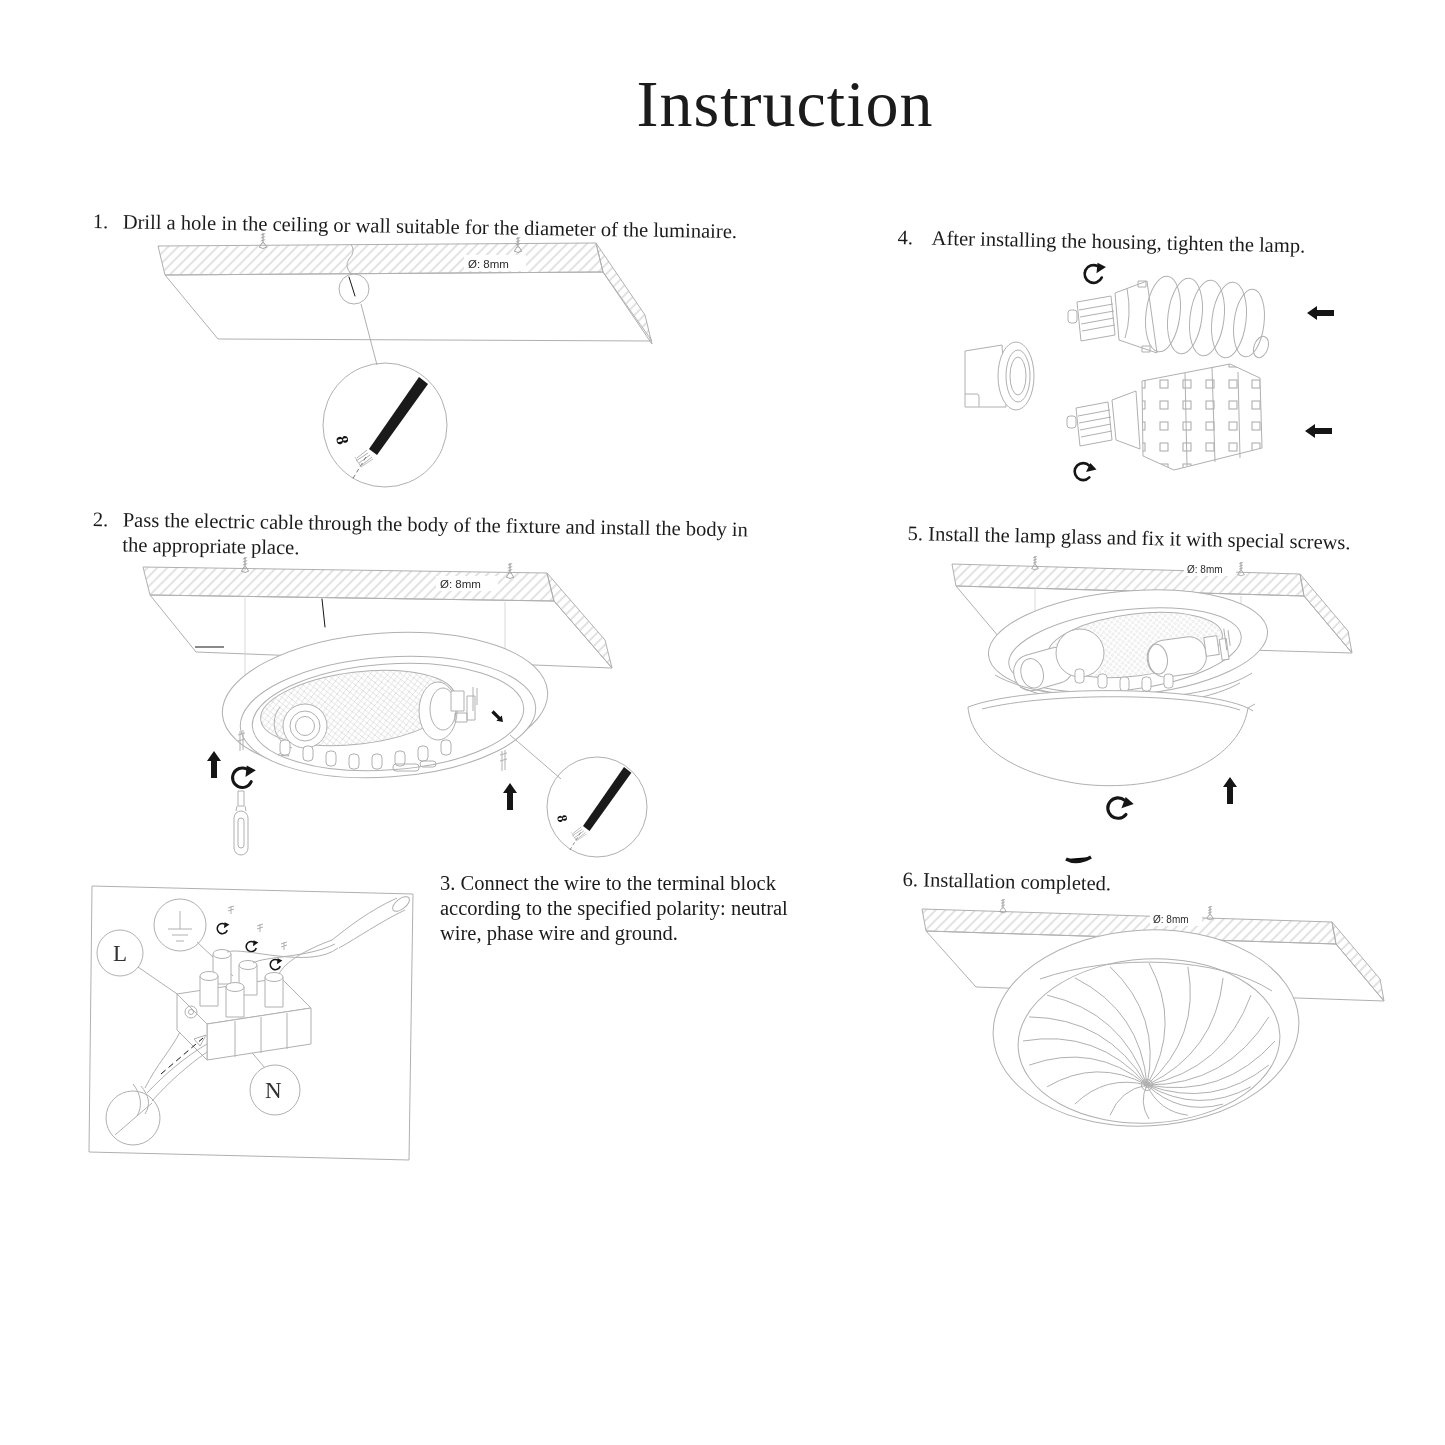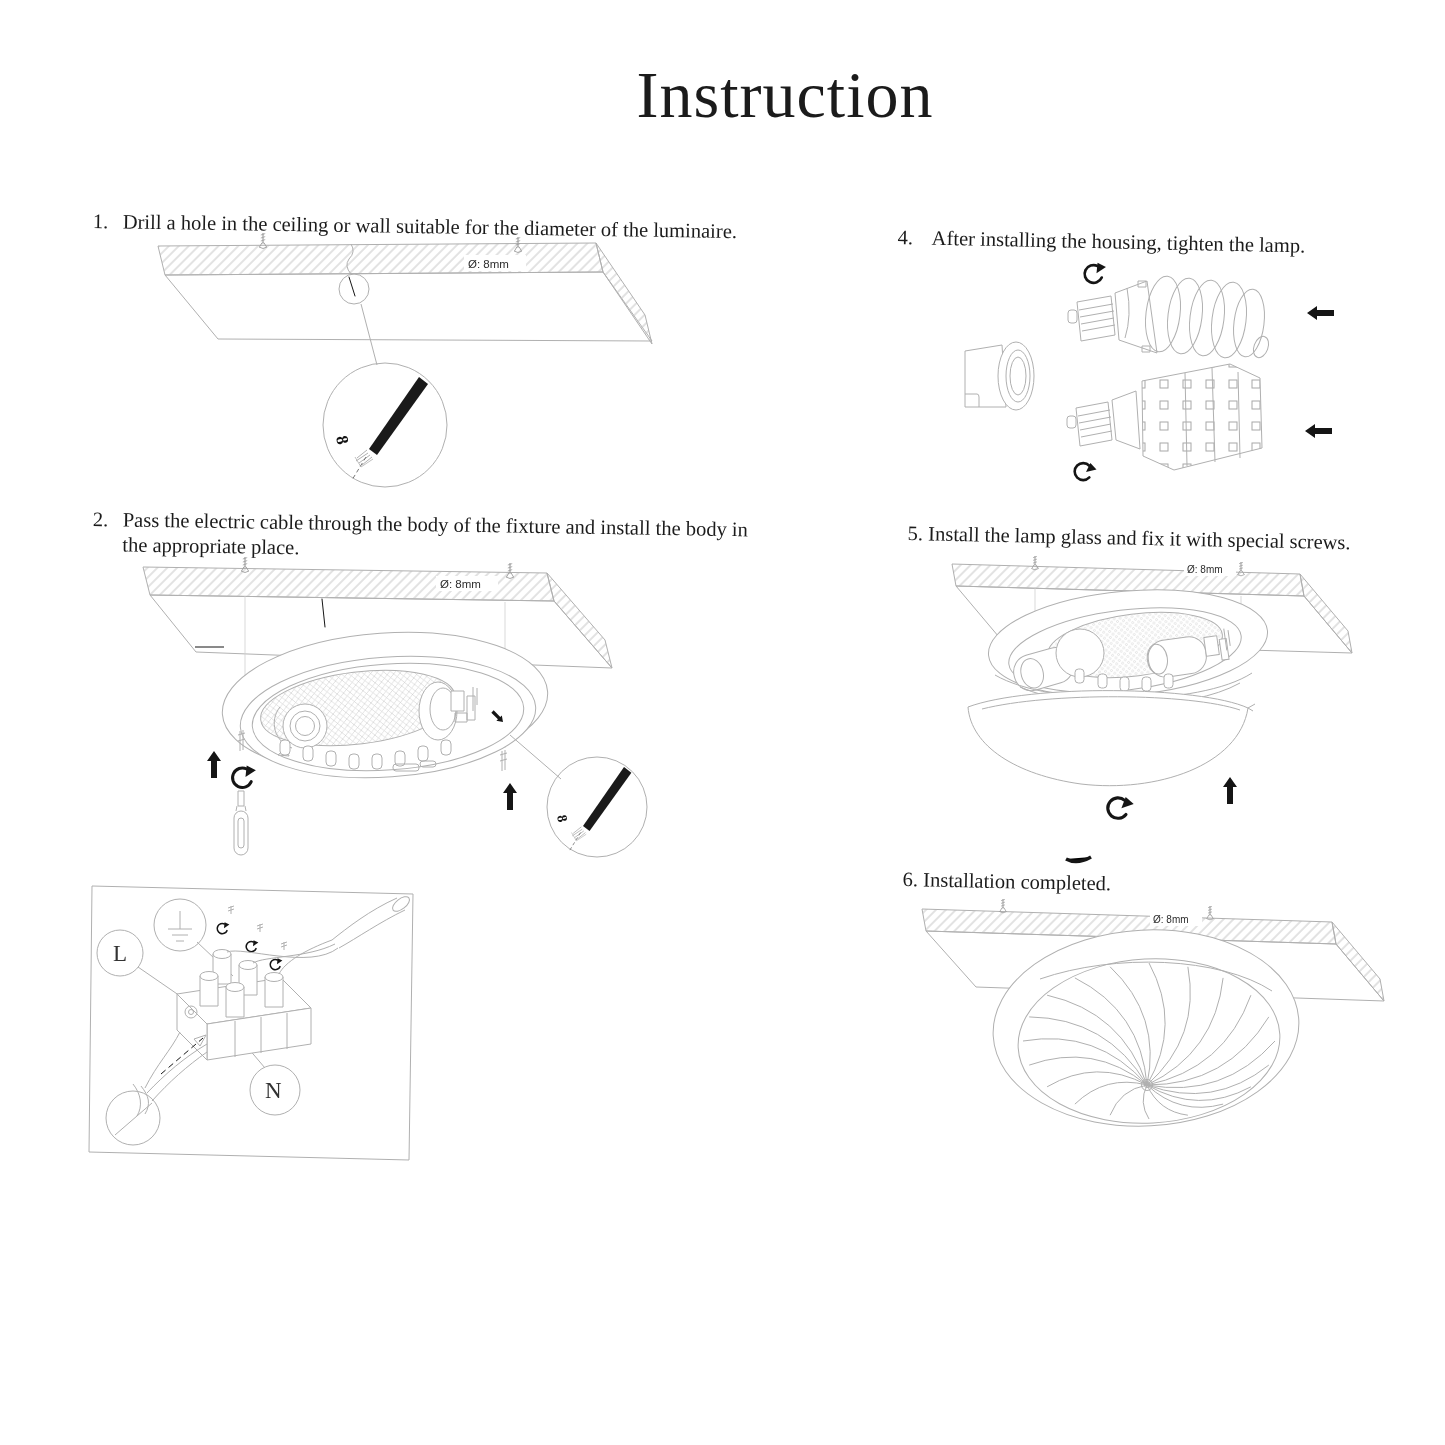--- a/index.html
+++ b/index.html
@@ -1,18 +1,18 @@
 <!DOCTYPE html>
 <html><head>
 <meta charset="utf-8">
 <style>
   html,body{margin:0;padding:0;background:#ffffff;}
   .page{position:relative;width:1445px;height:1445px;background:#fff;overflow:hidden;
         font-family:"Liberation Serif", serif;color:#1b1b1b;}
-  .page-title{position:absolute;left:500px;top:57px;width:570px;text-align:center;
+  .page-title{position:absolute;left:500px;top:66px;width:570px;text-align:center;
         font-size:66px;font-weight:400;letter-spacing:1px;}
   .step-text{position:absolute;font-size:20.5px;line-height:1.22;transform-origin:left top;}
   .flexrow{display:flex;}
   .stepnum{flex:0 0 30px;}
   .tl{transform:rotate(0.9deg);}
   .tr{transform:rotate(1.2deg);}
   .diag{position:absolute;}
   .diag path,.diag ellipse,.diag circle,.diag rect,.diag polygon,.diag line
        {stroke:#b0b0b0;fill:none;stroke-width:1;stroke-linejoin:round;}
   .diag .w{fill:#ffffff;}
@@ -185,20 +185,24 @@
     <path d="M470,180 L521,224"></path>
     <g>
       <circle cx="557" cy="252" r="50"></circle>
       <g transform="translate(543,271) scale(0.82)">
           <use href="#drill-bit"></use>
         </g>
       <text class="eight-sm" transform="translate(517,261) rotate(78)">8</text>
     </g>
   </svg>
 
+  <div class="step-text" style="left:440px;top:871px;width:365px;">
+    <span>3.</span>
+    <span>Connect the wire to the terminal block according to the specified polarity: neutral wire, phase wire and ground.</span>
+  </div>
 
   <svg class="diag" style="left:85px;top:882px;" width="345" height="292">
     <polygon points="7,4 328,12 324,278 4,270"></polygon>
     <g>
       <circle cx="95" cy="43" r="26"></circle>
       <path class="dk" d="M95,29 L95,47 M83,47 L107,47 M87,53 L103,53 M91,59 L99,59" stroke="#8f8f8f"></path>
       <path d="M112,60 L148,94"></path>
     </g>
     <g>
       <circle cx="35" cy="71" r="23"></circle>

